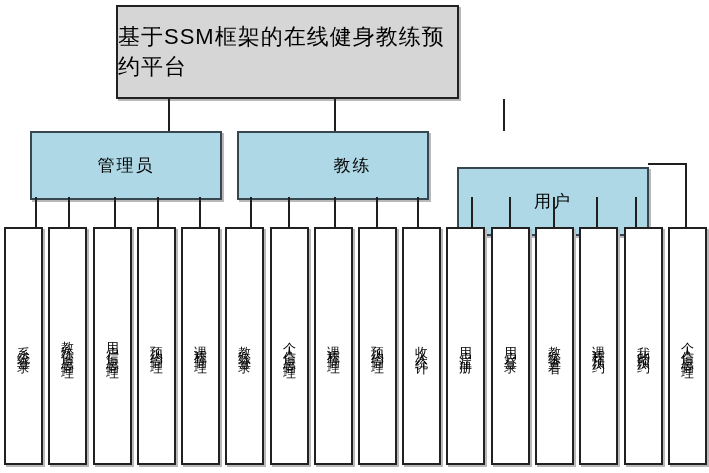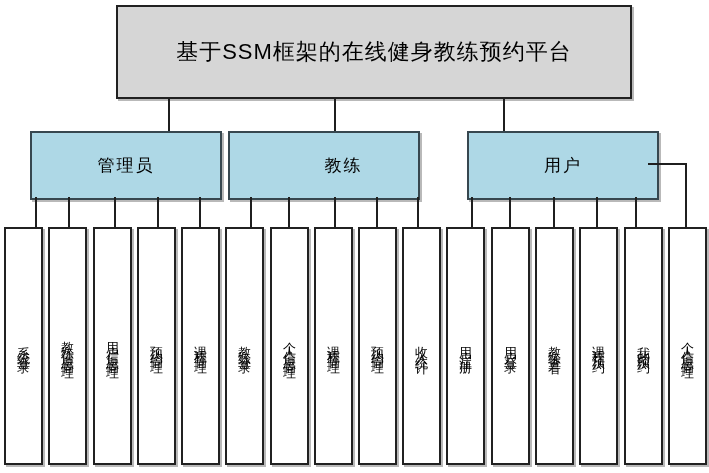--- a/index.html
+++ b/index.html
@@ -11,25 +11,25 @@
   }
   html,body{margin:0;padding:0;background:#ffffff;}
   body{
     width:709px;height:473px;position:relative;overflow:hidden;
     font-family:"Liberation Sans","DejaVu Sans",sans-serif;color:#000;
   }
   .canvas{position:absolute;inset:0;}
   .box{position:absolute;box-sizing:border-box;border:2px solid var(--border);
        display:flex;align-items:center;justify-content:center;
        box-shadow:2px 2px 0 0 #b9b9b9;}
-  .title-box{left:116px;top:5px;width:516px;height:94px;background:var(--title-fill);
+  .title-box{left:116px;top:5px;width:343px;height:94px;background:var(--title-fill);
        font-size:22px;letter-spacing:1px;}
   .group-box{top:131px;width:192px;height:69px;background:var(--group-fill);
        border-color:#37474f;font-size:17px;letter-spacing:2px;}
-  .g1{left:30px;} .g2{left:228px;padding-left:39px;} .g3{left:467px;}
+  .g1{left:30px;} .g2{left:237px;padding-left:39px;} .g3{left:457px;margin-top:36px;}
   .task{top:227px;width:39px;height:238px;background:var(--task-fill);}
   .vtext{writing-mode:vertical-rl;text-orientation:upright;
        font-size:13px;letter-spacing:5px;line-height:1;}
   .conn{position:absolute;background:var(--connector);}
   .cv{width:2px;}   
   .ch{height:2px;}  
 </style>
 </head>
 <body>
 

